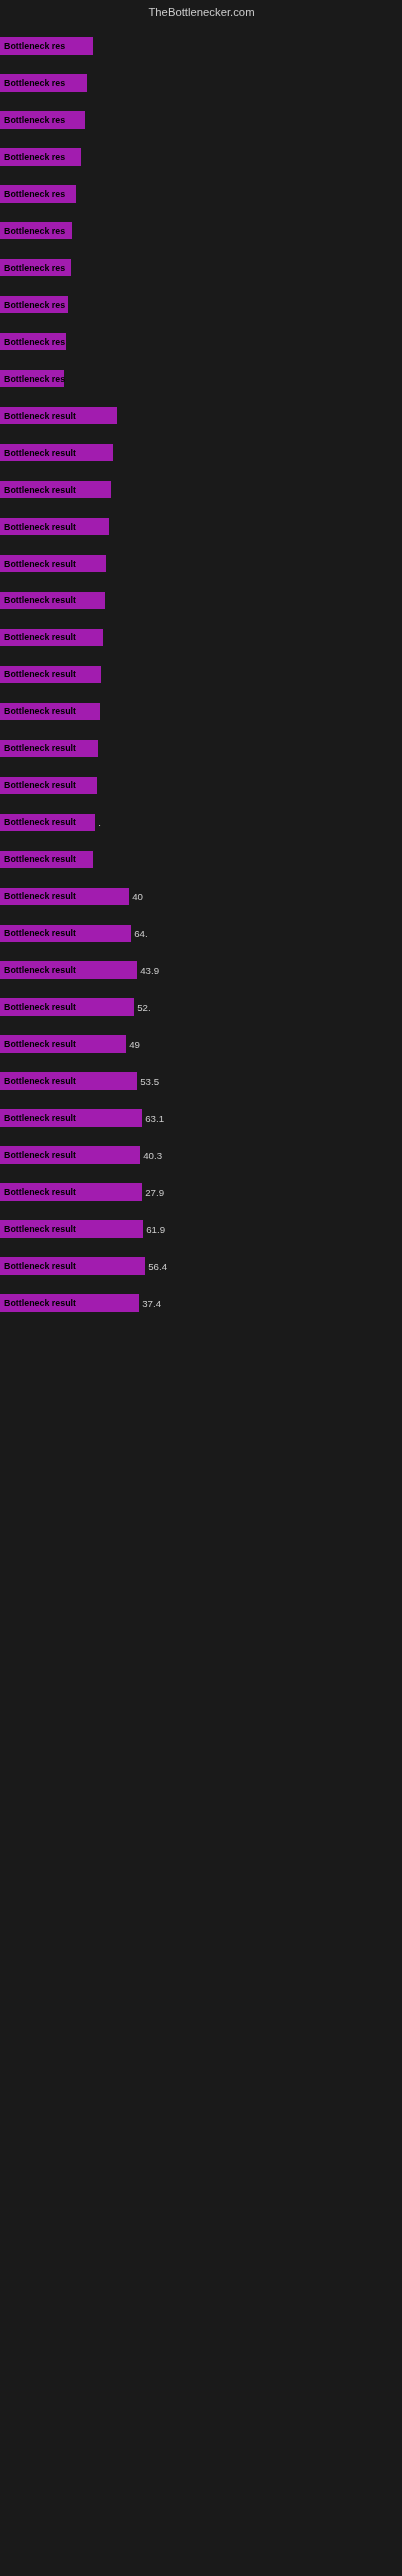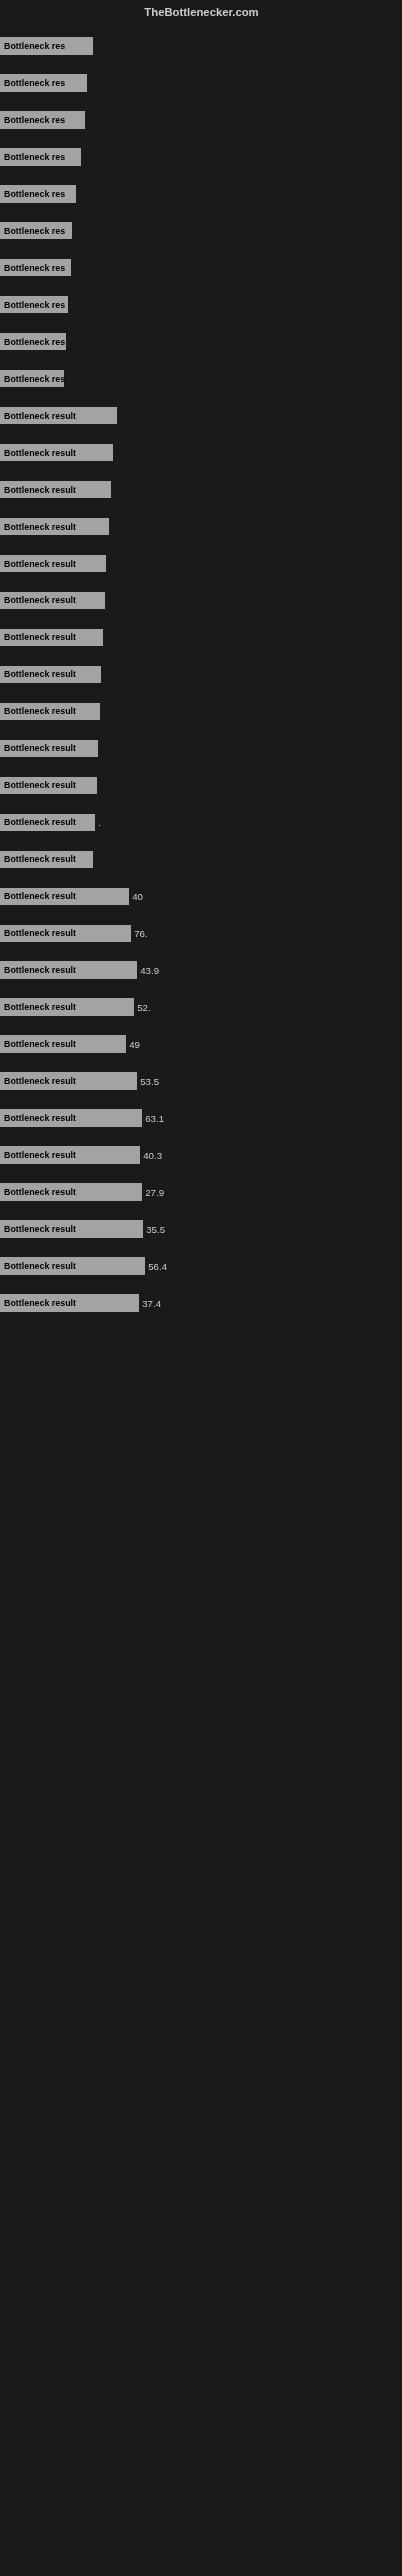--- a/index.html
+++ b/index.html
@@ -11,30 +11,30 @@
       width: 403px;
       background-color: #1a1a1a;
       font-family: Arial, sans-serif;
       font-size: 10.5px;
     }
     .header {
       text-align: center;
       padding: 6.4px 0 3.2px 0;
       color: #cccccc;
       font-size: 11.3px;
-      font-weight: bold;
+      font-weight: normal;
     }
     .row {
       display: flex;
       align-items: center;
       margin: 1.6px 0;
       height: 22.5px;
     }
     .bar-label {
-      background-color: #a3a3a3;
+      background-color: #a21caf;
       color: #000;
       font-size: 8.9px;
       font-weight: bold;
       padding: 2.4px 4px;
       white-space: nowrap;
       display: flex;
       align-items: center;
       height: 17.7px;
     }
     .bar-value {
@@ -171,21 +171,21 @@
       <div class="bar-value"></div>
     </div>
     <div class="row-spacer"></div>
     <div class="row">
       <div class="bar-label" style="width: 129px;">Bottleneck result</div>
       <div class="bar-value">40</div>
     </div>
     <div class="row-spacer"></div>
     <div class="row">
       <div class="bar-label" style="width: 131px;">Bottleneck result</div>
-      <div class="bar-value">76.</div>
+      <div class="bar-value">64.</div>
     </div>
     <div class="row-spacer"></div>
     <div class="row">
       <div class="bar-label" style="width: 137px;">Bottleneck result</div>
       <div class="bar-value">43.9</div>
     </div>
     <div class="row-spacer"></div>
     <div class="row">
       <div class="bar-label" style="width: 134px;">Bottleneck result</div>
       <div class="bar-value">52.</div>
@@ -211,21 +211,21 @@
       <div class="bar-value">40.3</div>
     </div>
     <div class="row-spacer"></div>
     <div class="row">
       <div class="bar-label" style="width: 142px;">Bottleneck result</div>
       <div class="bar-value">27.9</div>
     </div>
     <div class="row-spacer"></div>
     <div class="row">
       <div class="bar-label" style="width: 143px;">Bottleneck result</div>
-      <div class="bar-value">35.5</div>
+      <div class="bar-value">61.9</div>
     </div>
     <div class="row-spacer"></div>
     <div class="row">
       <div class="bar-label" style="width: 145px;">Bottleneck result</div>
       <div class="bar-value">56.4</div>
     </div>
     <div class="row-spacer"></div>
     <div class="row">
       <div class="bar-label" style="width: 139px;">Bottleneck result</div>
       <div class="bar-value">37.4</div>

